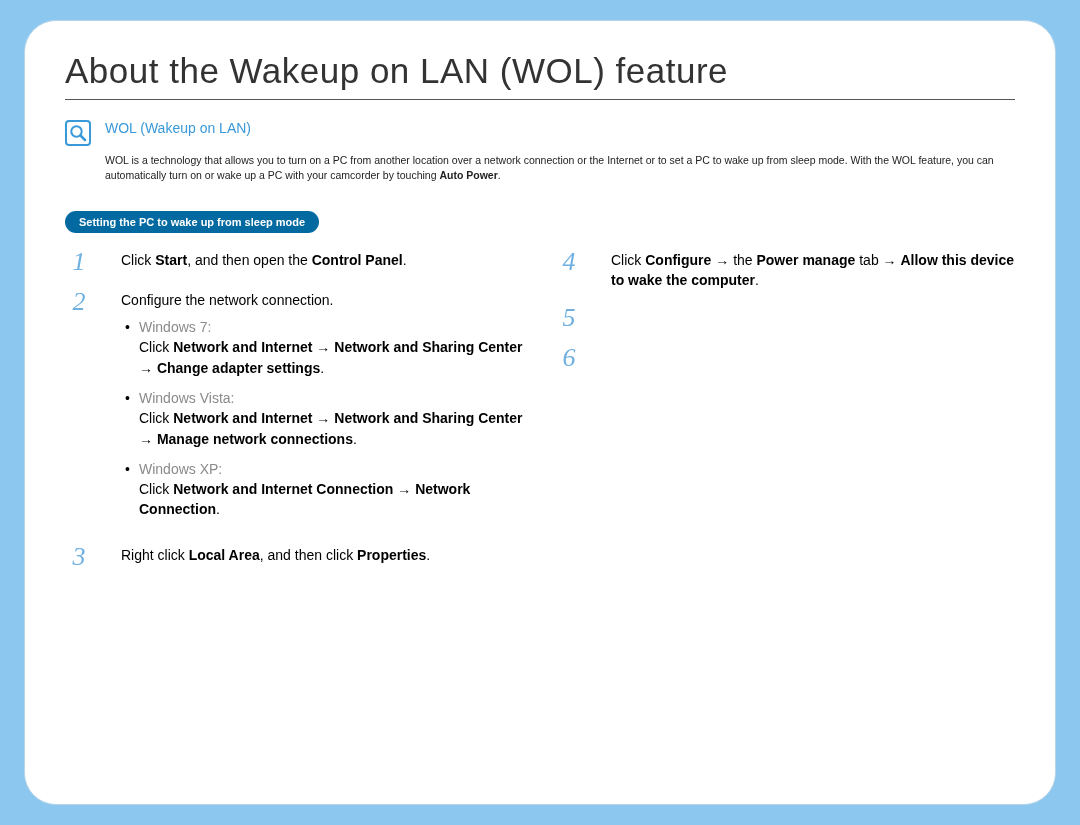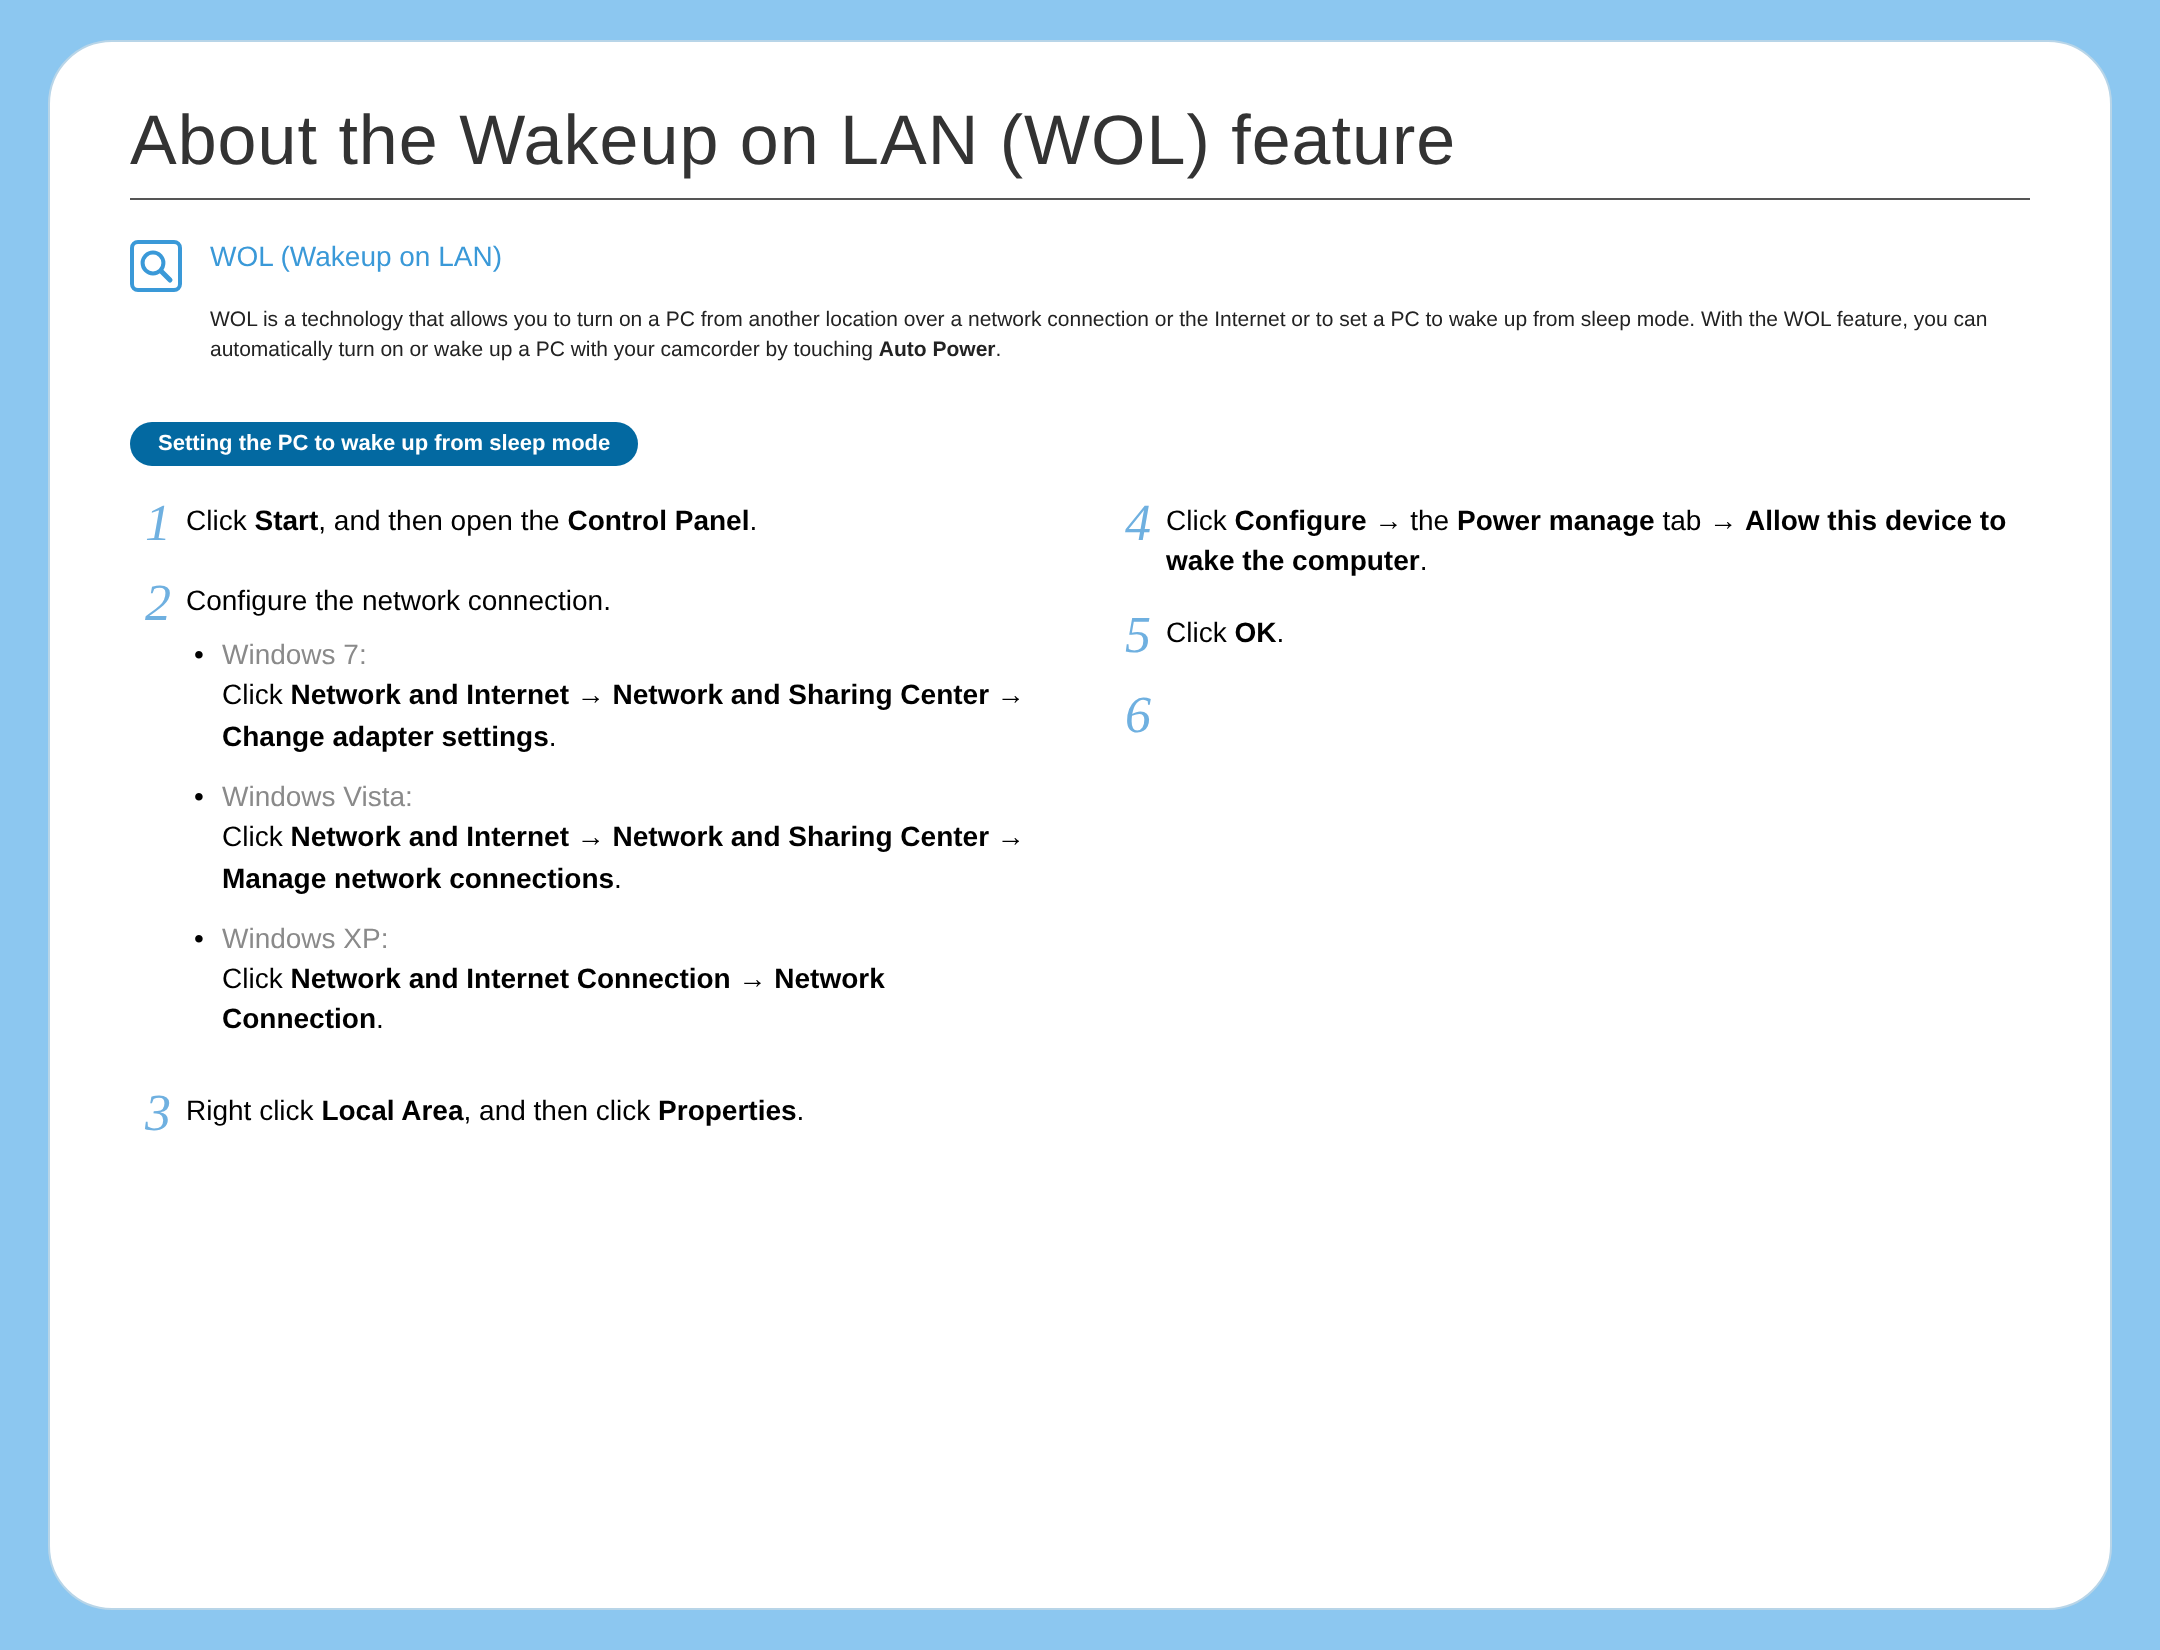--- a/index.html
+++ b/index.html
@@ -83,20 +83,21 @@
     width: 28px;
     flex-shrink: 0;
     line-height: 1;
     text-align: center;
   }
   .step-body {
     font-size: 14px;
     line-height: 1.4;
     flex: 1;
     padding-top: 2px;
+    margin-left: 28px;
   }
   .step-body .arr { font-family: Arial; }
   .sublist {
     list-style: none;
     margin-top: 6px;
   }
   .sublist li {
     position: relative;
     padding-left: 18px;
     margin-bottom: 10px;
@@ -190,23 +191,20 @@
 
       <div class="step">
         <div class="num">4</div>
         <div class="step-body">
           <span>Click </span><b>Configure</b><span class="arr"> → </span><span>the </span><b>Power manage</b><span> tab </span><span class="arr">→ </span><b>Allow this device to wake the computer</b><span>.</span>
         </div>
       </div>
 
       <div class="step">
         <div class="num">5</div>
-        <div class="step-body">
-          <span>Click </span><b>OK</b><span>.</span>
-        </div>
       </div>
 
       <div class="step">
         <div class="num">6</div>
       </div>
 
     </div>
   </div>
 
 

